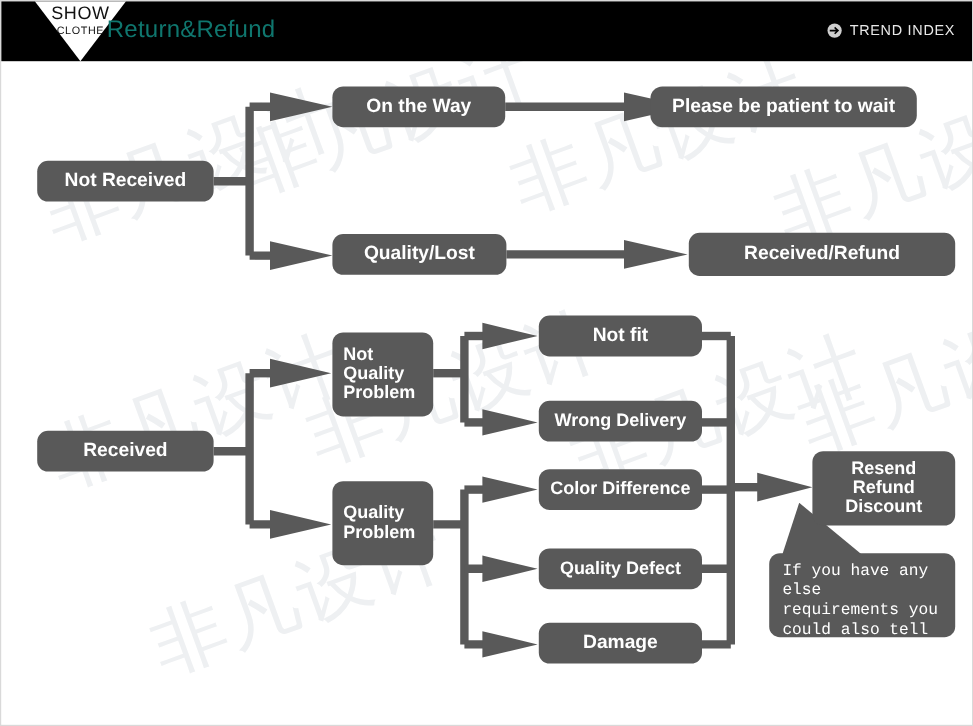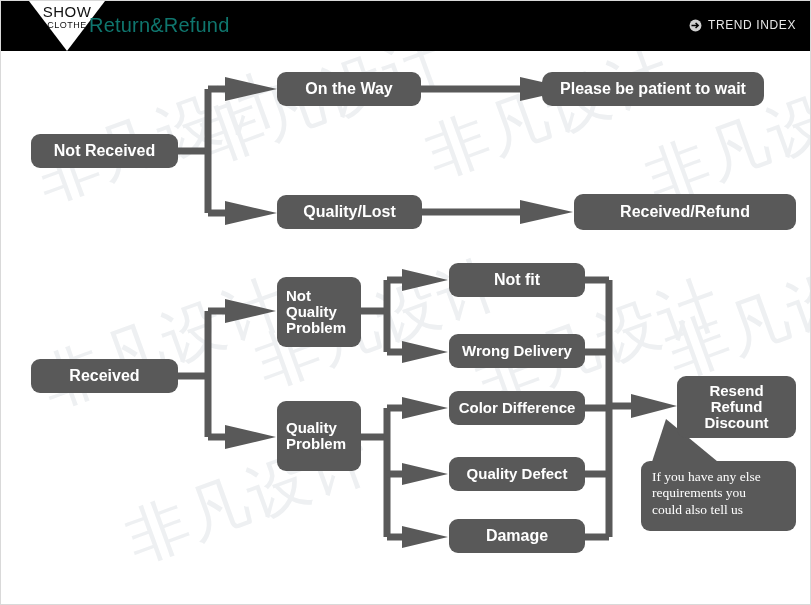--- a/index.html
+++ b/index.html
@@ -149,21 +149,21 @@
   .node.leftal  { justify-content: flex-start; text-align: left; padding-left: 9px; }
 
   .callout {
     position: absolute;
     background: #595959;
     color: #ffffff;
     border-radius: 9px;
     z-index: 3;
     box-sizing: border-box;
     padding: 8px 10px 8px 11px;
-    font-family: Liberation Serif, serif;
+    font-family: Liberation Mono, monospace;
     font-weight: 400;
     font-size: 13.5px;
     line-height: 1.22;
   }
   #callout-tail {
     position: absolute;
     z-index: 3;
     pointer-events: none;
   }
 </style>

